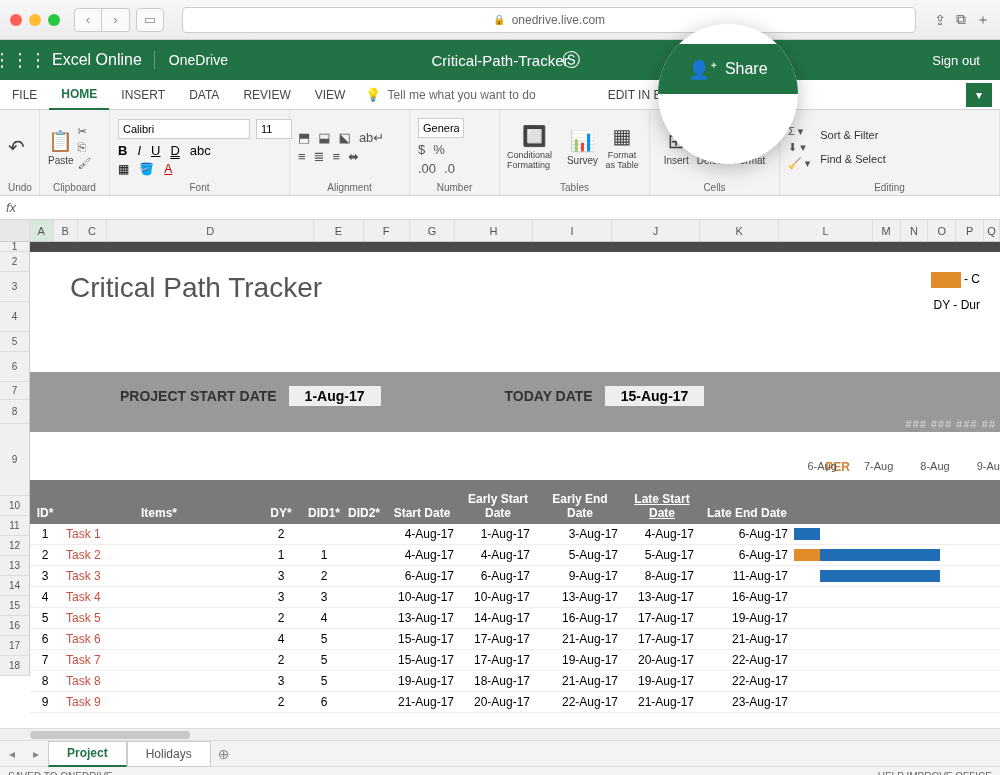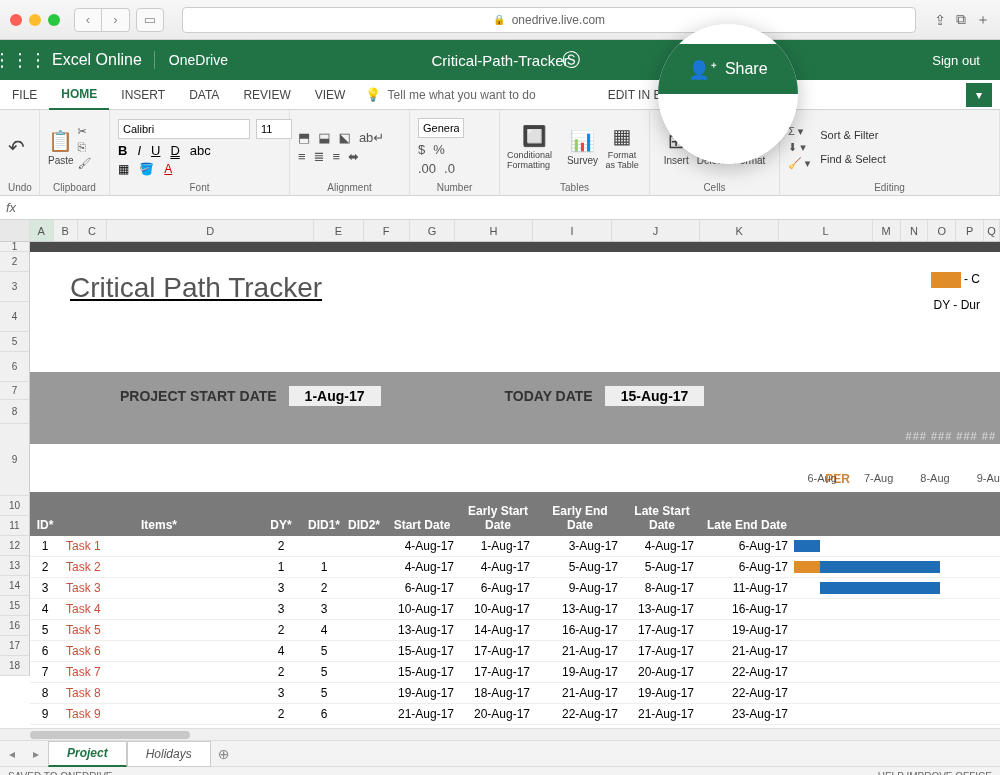--- a/index.html
+++ b/index.html
@@ -69,41 +69,41 @@
 .rowhdrs .r1{height:10px;}
 .rowhdrs .r3{height:30px;}
 .rowhdrs .r4{height:30px;}
 .rowhdrs .r6{height:30px;}
 .rowhdrs .r7{height:18px;}
 .rowhdrs .r8{height:24px;}
 .rowhdrs .r9{height:72px;}
 
 .sheet-body{position:absolute; left:30px; top:0; right:0;}
 .darkbar{height:10px; background:#4a4a4a;}
-.whitesec{background:#fff; padding:20px 0 8px 40px; position:relative; height:120px;text-decoration:underline;}
+.whitesec{background:#fff; padding:20px 0 8px 40px; position:relative; height:120px;}
 .doctitle-cell{font-size:28px; font-weight:300; color:#555;}
 .legendbox{position:absolute; right:20px; top:20px; font-size:12px; text-align:right;}
 .legendbox .sw{display:inline-block; width:30px; height:16px; background:#e08c28; vertical-align:middle;}
 
-.graybar{background:#999; height:72px; position:relative; color:#000;}
+.graybar{background:#999; height:60px; position:relative; color:#000;}
 .datelabels{display:flex; align-items:center; padding:14px 0 0 90px; gap:12px; font-size:14px;}
 .datelabels .lbl{font-weight:bold; color:#333;}
 .datelabels .val{background:#eee; padding:2px 16px; font-weight:bold;}
 .hashline{position:absolute; right:4px; bottom:2px; font-size:11px; color:#ddd; letter-spacing:1px;}
 
 .midwhite{height:48px; background:#fff; position:relative;}
 .midwhite .per{position:absolute; right:150px; top:28px; font-size:12px; color:#d0833a; font-weight:bold;}
 .midwhite .dts{position:absolute; right:0; top:28px; font-size:11px; color:#555; display:flex; gap:12px;}
 
 .tblhdr{background:#7a7a7a; color:#fff; font-size:12px; font-weight:bold; height:44px; display:flex; align-items:flex-end; padding-bottom:4px;}
 .tblhdr div{padding:0 4px; text-align:center;}
 .th-id{width:30px;} .th-items{width:198px; text-align:left; padding-left:6px;}
 .th-dy{width:46px;} .th-did1{width:40px;} .th-did2{width:40px;}
 .th-sd{width:76px; text-align:left;} .th-esd{width:76px;} .th-eed{width:88px;}
-.th-lsd{width:76px;} .th-led{width:94px;} 
+.th-lsd{width:76px;text-decoration:underline;} .th-led{width:94px;} 
 
 .datarow{height:21px; display:flex; align-items:center; font-size:12px; border-bottom:1px solid #eee;}
 .datarow .c-id{width:30px; text-align:center;}
 .datarow .c-item{width:198px; color:#c94f3d; padding-left:6px;}
 .datarow .c-dy{width:46px; text-align:center;}
 .datarow .c-d1{width:40px; text-align:center;}
 .datarow .c-d2{width:40px; text-align:center;}
 .datarow .c-sd{width:76px; text-align:right; padding-right:6px;}
 .datarow .c-esd{width:76px; text-align:right; padding-right:6px;}
 .datarow .c-eed{width:88px; text-align:right; padding-right:6px;}
@@ -112,21 +112,21 @@
 .datarow .gantt{flex:1; position:relative; height:16px;}
 .gbar{position:absolute; top:2px; height:12px;}
 .gblue{background:#1f6db5;}
 .gorange{background:#e08c28;}
 
 
 .hscroll{height:12px; background:#f0f0f0; border-top:1px solid #ddd; position:relative;}
 .hscroll .thumb{position:absolute; left:30px; top:2px; width:160px; height:8px; background:#c8c8c8; border-radius:4px;}
 .sheettabs{height:26px; background:#f3f3f3; border-top:1px solid #ddd; display:flex; align-items:center; font-size:12px;}
 .sheettabs .arrow{width:24px; text-align:center; color:#888;}
-.stab{padding:0 18px; height:26px; display:flex; align-items:center; border:1px solid #ccc; background:#fff; color:#555;font-style:italic;}
+.stab{padding:0 18px; height:26px; display:flex; align-items:center; border:1px solid #ccc; background:#fff; color:#555;}
 .stab.active{color:#217346; font-weight:bold; border-bottom:2px solid #217346;}
 .addsheet{width:26px; text-align:center; color:#888; font-size:14px;}
 .status{height:19px; background:#f3f3f3; border-top:1px solid #ddd; display:flex; align-items:center; font-size:10px; color:#666; padding:0 8px; justify-content:space-between;}
 
 
 .share-bubble{position:absolute; top:24px; left:658px; width:140px; height:140px; border-radius:50%; background:#fff; box-shadow:0 4px 20px rgba(0,0,0,0.25); z-index:100; overflow:hidden;}
 .share-bubble .inner{position:absolute; top:20px; left:0; right:0; height:50px; background:#217346; display:flex; align-items:center; justify-content:center; gap:8px; color:#fff; font-size:16px;}
 .share-bubble .picon{font-size:18px;}
 </style>
 </head>

